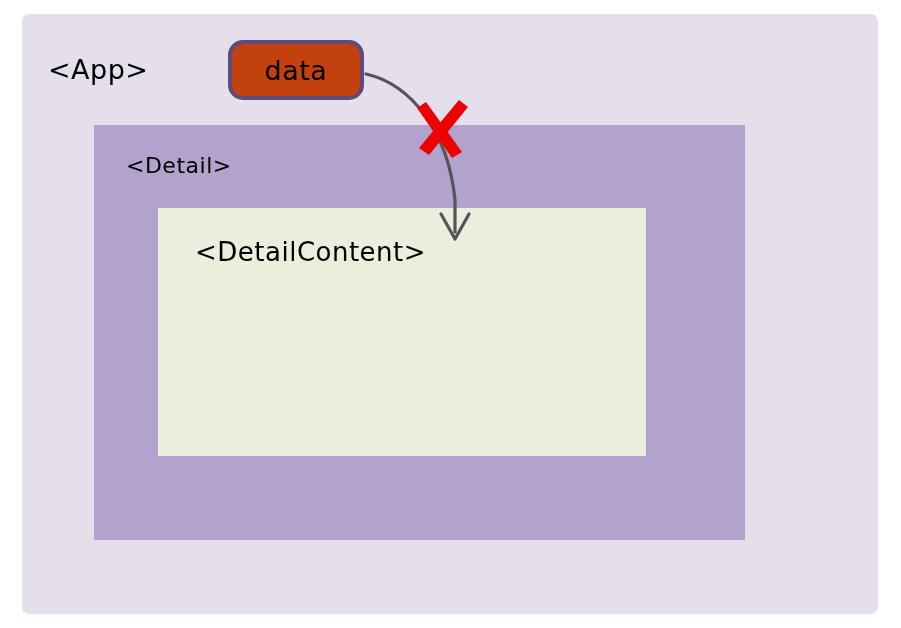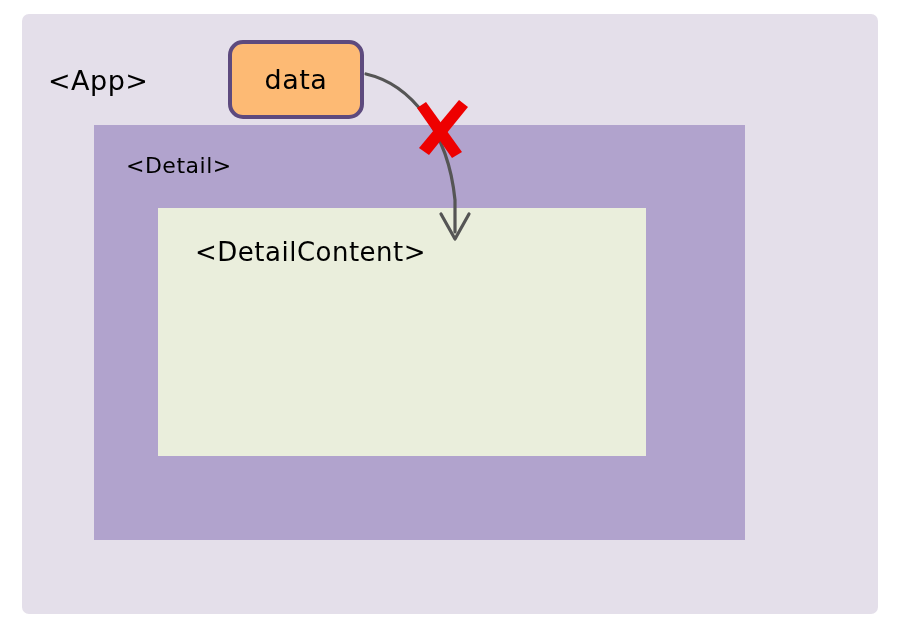--- a/index.html
+++ b/index.html
@@ -54,43 +54,43 @@
   .label {
     position: absolute;
     color: #000000;
     font-family: "DejaVu Sans", sans-serif;
     font-weight: 400;
     white-space: nowrap;
     letter-spacing: 0.5px;
   }
   .label-app {
     left: 48px;
-    top: 65px;
+    top: 54px;
     font-size: 27px;
   }
   .label-detail {
     left: 126px;
     top: 153px;
     font-size: 22px;
   }
   .label-detail-content {
     left: 195px;
     top: 237px;
     font-size: 26px;
     text-align: center;
   }
 
   
   .data-node {
     position: absolute;
     left: 228px;
     top: 40px;
     width: 136px;
-    height: 79px;
-    background: #fdba74;
+    height: 60px;
+    background: #c2410c;
     border: 4px solid #5d4a7e;
     border-radius: 15px;
     box-sizing: border-box;
     display: flex;
     align-items: center;
     justify-content: center;
   }
   .data-node-label {
     font-family: "DejaVu Sans", sans-serif;
     font-size: 27px;

